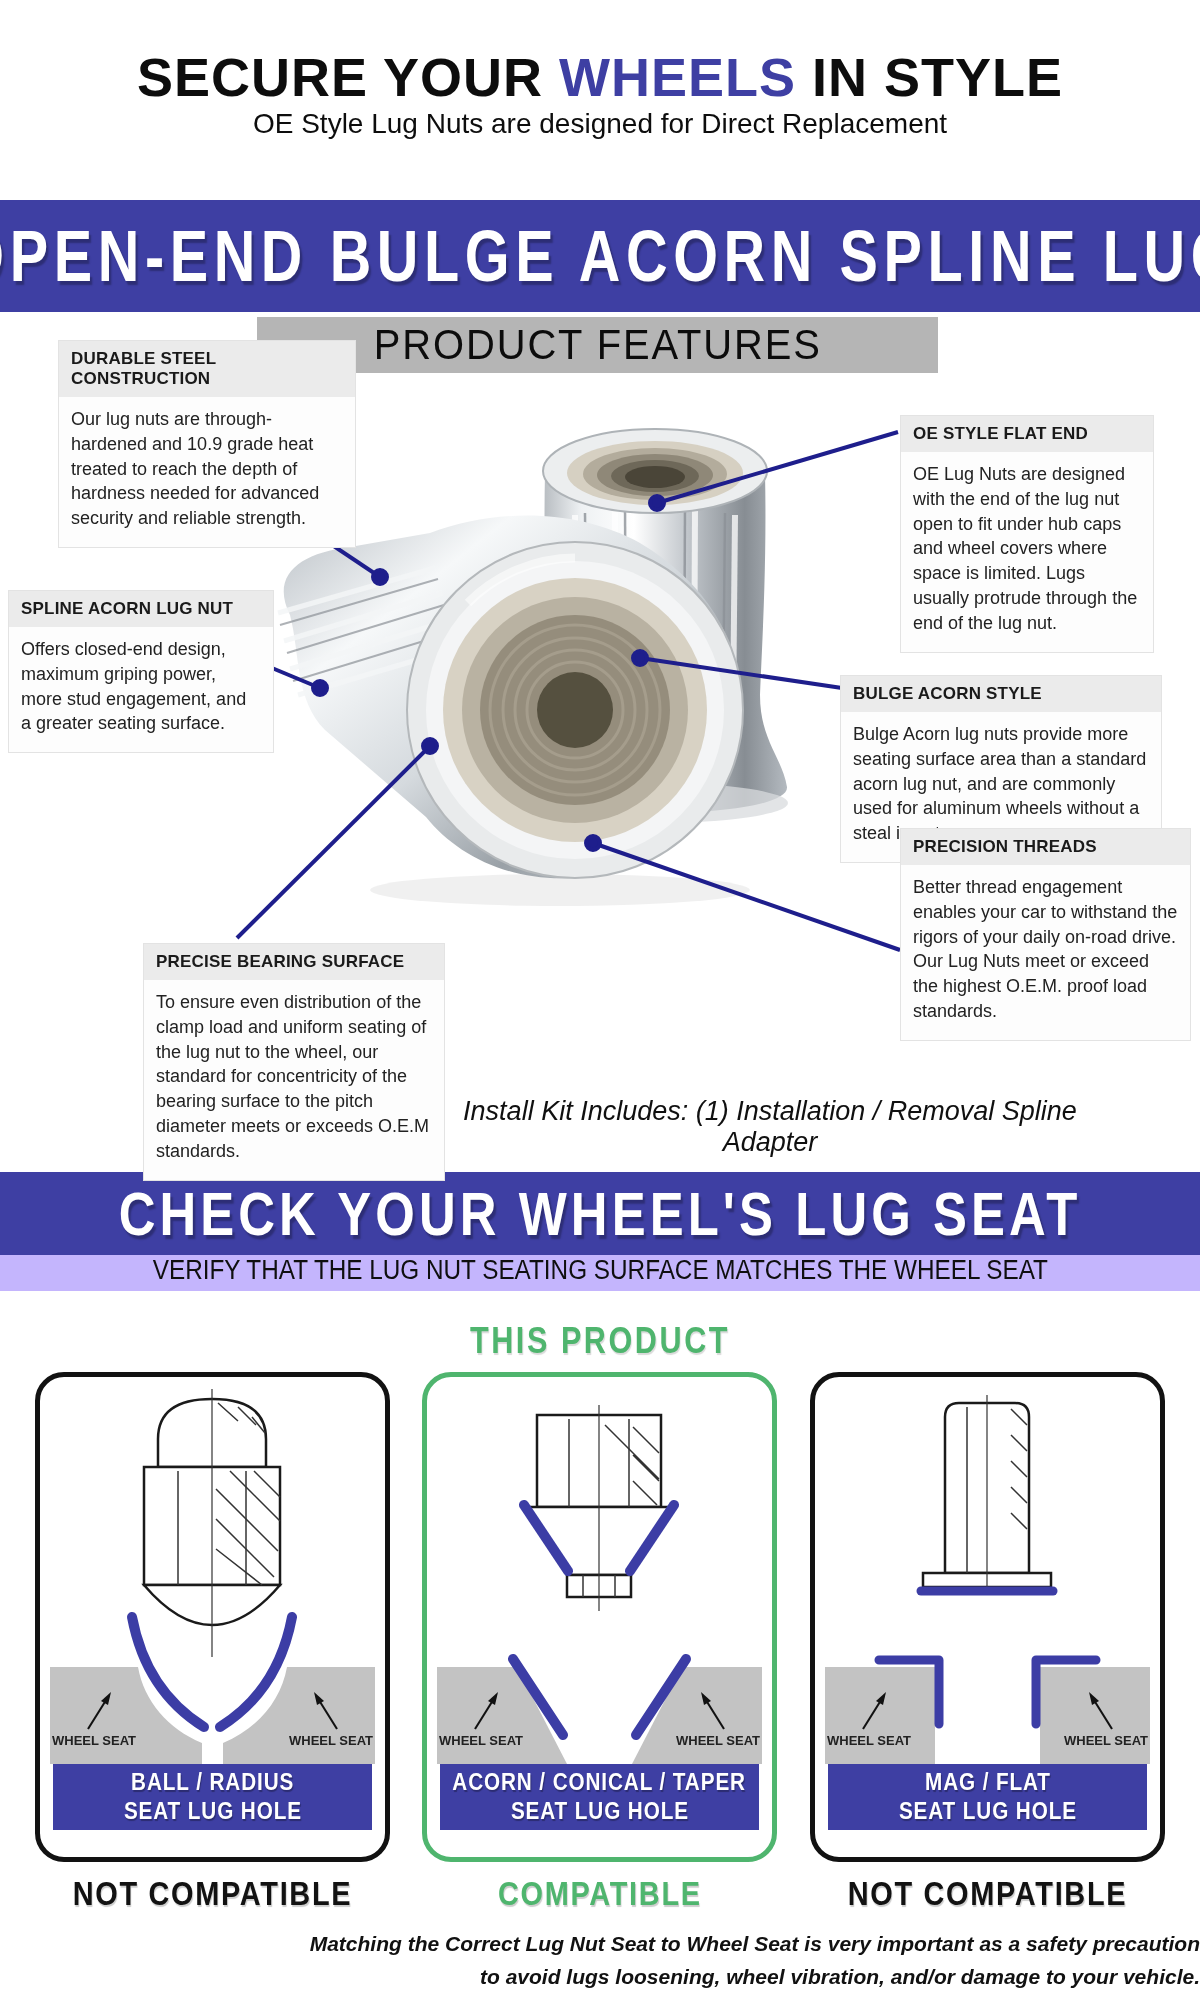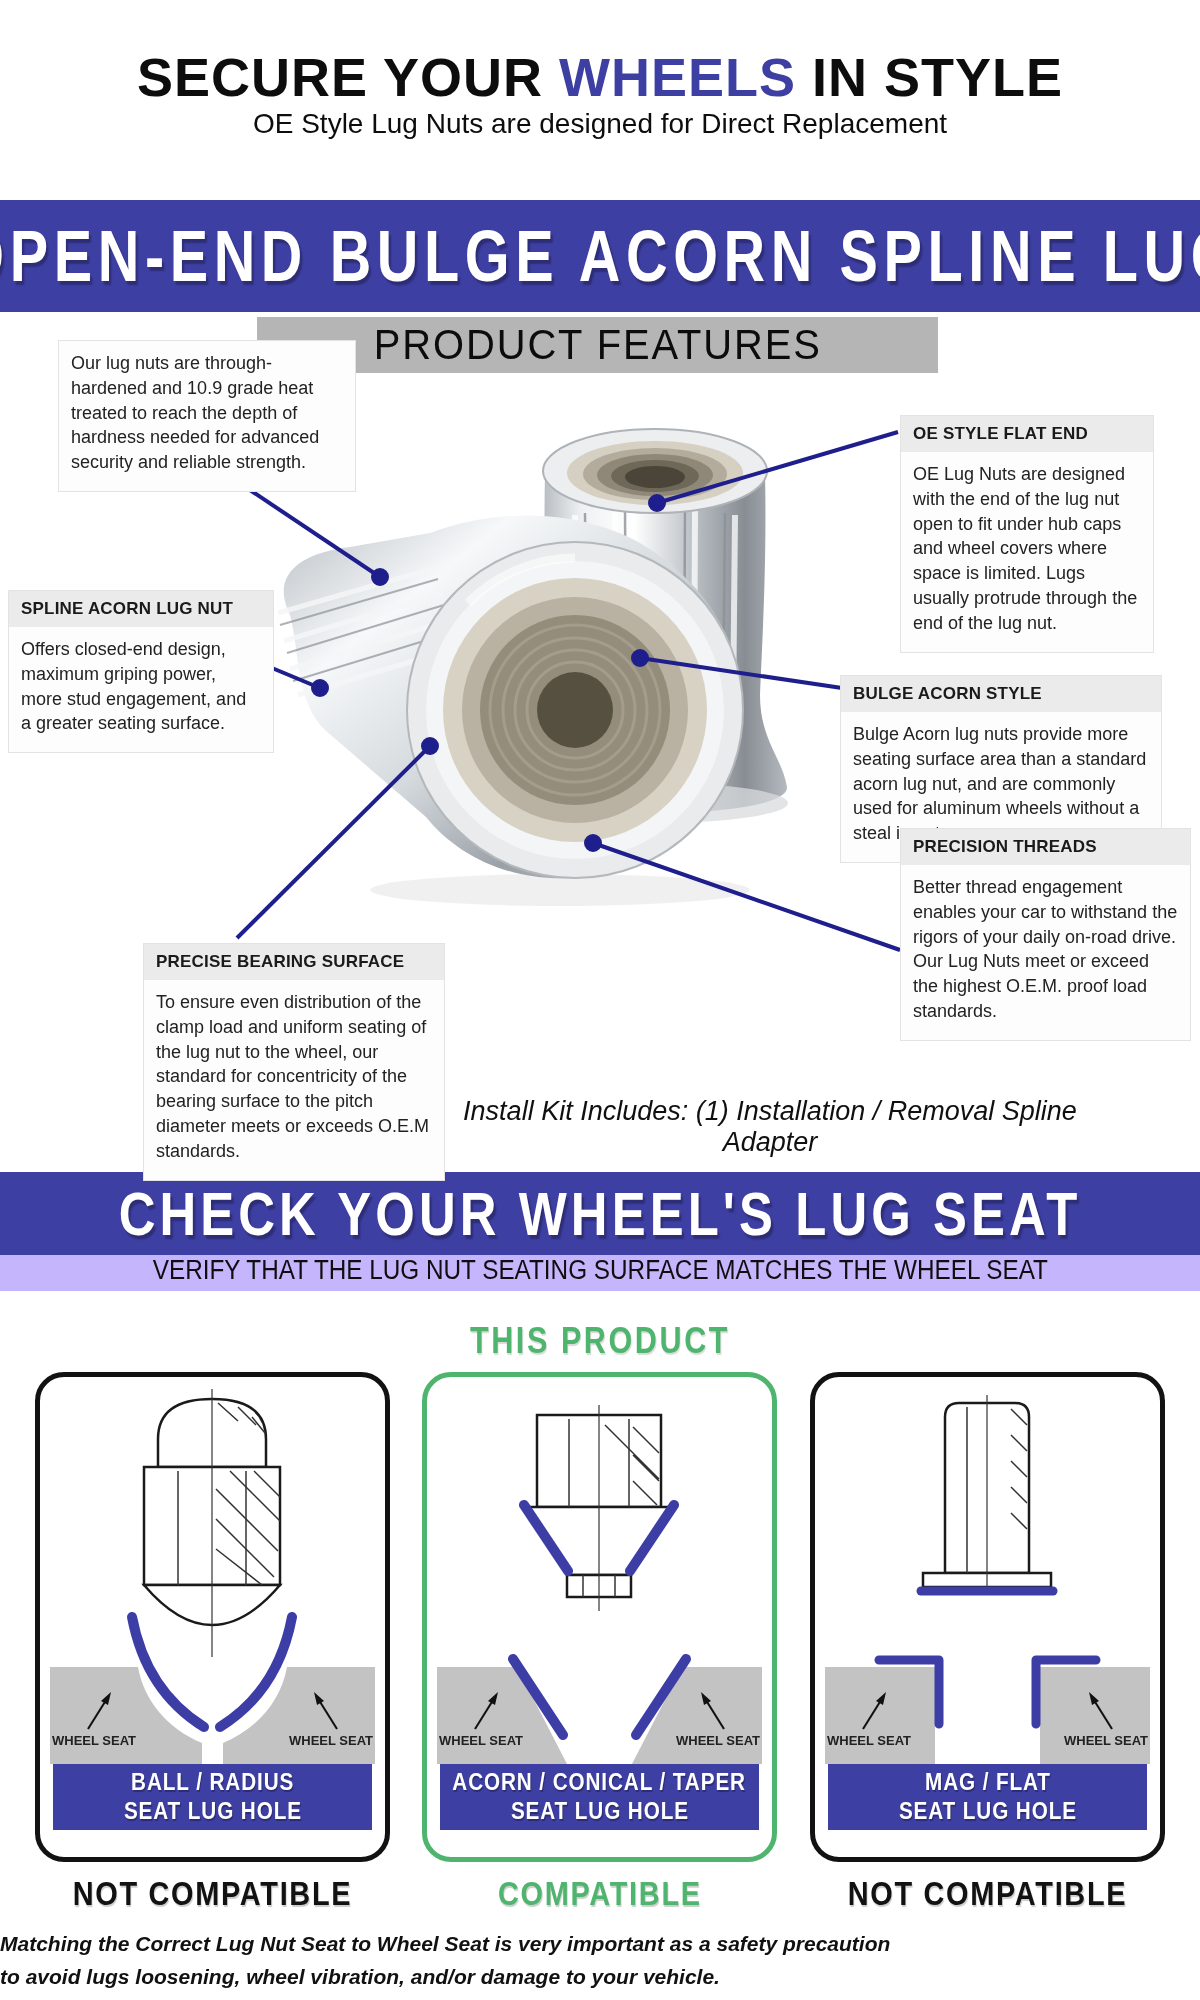--- a/index.html
+++ b/index.html
@@ -51,21 +51,21 @@
   .card svg{display:block;margin:2px auto 0 auto;}
   .seat-banner{margin:0 13px;height:66px;background:#3e3fa3;display:flex;flex-direction:column;
     align-items:center;justify-content:center;}
   .seat-banner div{color:#fff;font-weight:bold;font-size:23px;letter-spacing:1px;line-height:1.25;
     transform:scaleX(0.9);white-space:nowrap;text-shadow:1px 2px 1px rgba(0,0,0,0.3);}
   .verdict{position:absolute;top:1874px;width:355px;text-align:center;}
   .verdict span{display:inline-block;transform:scaleX(0.85);font-size:34px;font-weight:bold;
     letter-spacing:2px;color:#121212;white-space:nowrap;text-shadow:1px 2px 1px rgba(0,0,0,0.2);}
   .verdict.green span{color:#4fb56e;}
 
-  .footnote{position:absolute;top:1928px;left:0;width:100%;text-align:left;
+  .footnote{position:absolute;top:1928px;left:0;width:100%;text-align:right;
     font-size:21px;font-weight:bold;font-style:italic;color:#111;line-height:1.55;}
 </style>
 </head>
 <body>
 
 <div class="page">
 
   <div class="main-title"><span>SECURE YOUR </span><span class="accent">WHEELS</span><span> IN STYLE</span></div>
   <div class="main-sub">OE Style Lug Nuts are designed for Direct Replacement</div>
 
@@ -171,20 +171,21 @@
           <circle cx="593" cy="463" r="7"></circle>
         </g>
       <g>
           <line x1="237" y1="558" x2="430" y2="366"></line>
           <circle cx="430" cy="366" r="7"></circle>
         </g>
     </g>
   </svg>
 
   <div class="callout" style="left:58px;top:340px;width:296px">
+    <div class="co-h">DURABLE STEEL CONSTRUCTION</div>
     <div class="co-b">Our lug nuts are through-hardened and 10.9 grade heat treated to reach the depth of hardness needed for advanced security and reliable strength.</div>
   </div>
   <div class="callout" style="left:8px;top:590px;width:264px">
     <div class="co-h">SPLINE ACORN LUG NUT</div>
     <div class="co-b">Offers closed-end design, maximum griping power, more stud engagement, and a greater seating surface.</div>
   </div>
   <div class="callout" style="left:900px;top:415px;width:252px">
     <div class="co-h">OE STYLE FLAT END</div>
     <div class="co-b">OE Lug Nuts are designed with the end of the lug nut open to fit under hub caps and wheel covers where space is limited. Lugs usually protrude through the end of the lug nut.</div>
   </div>

